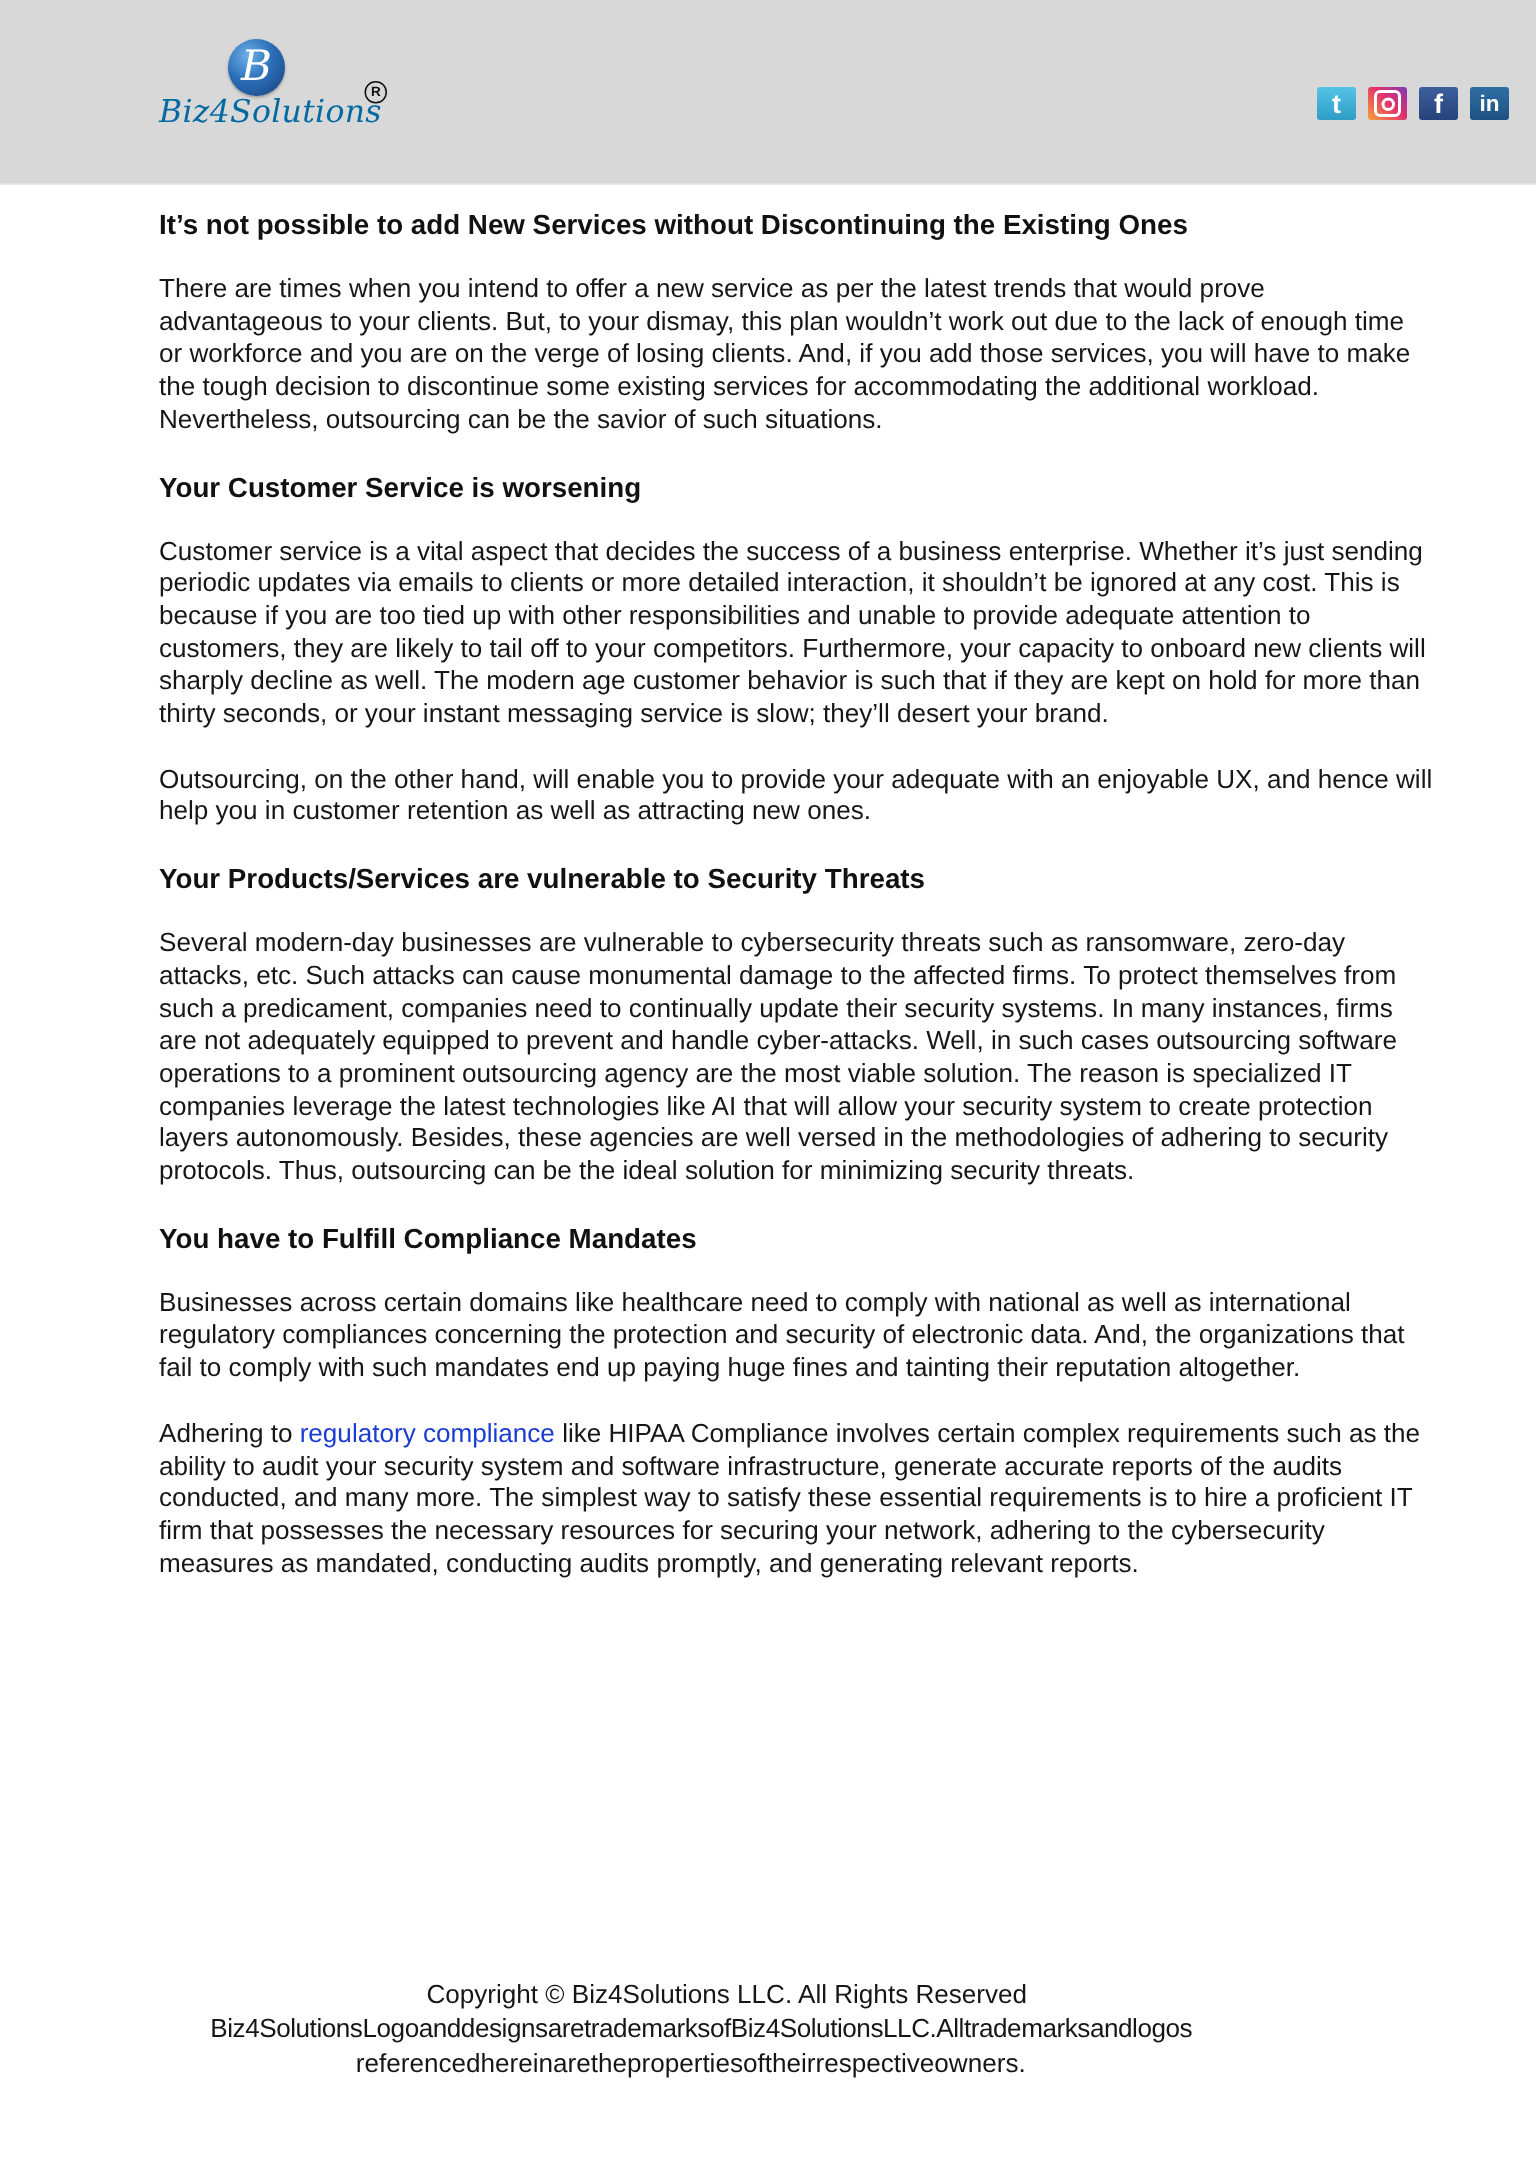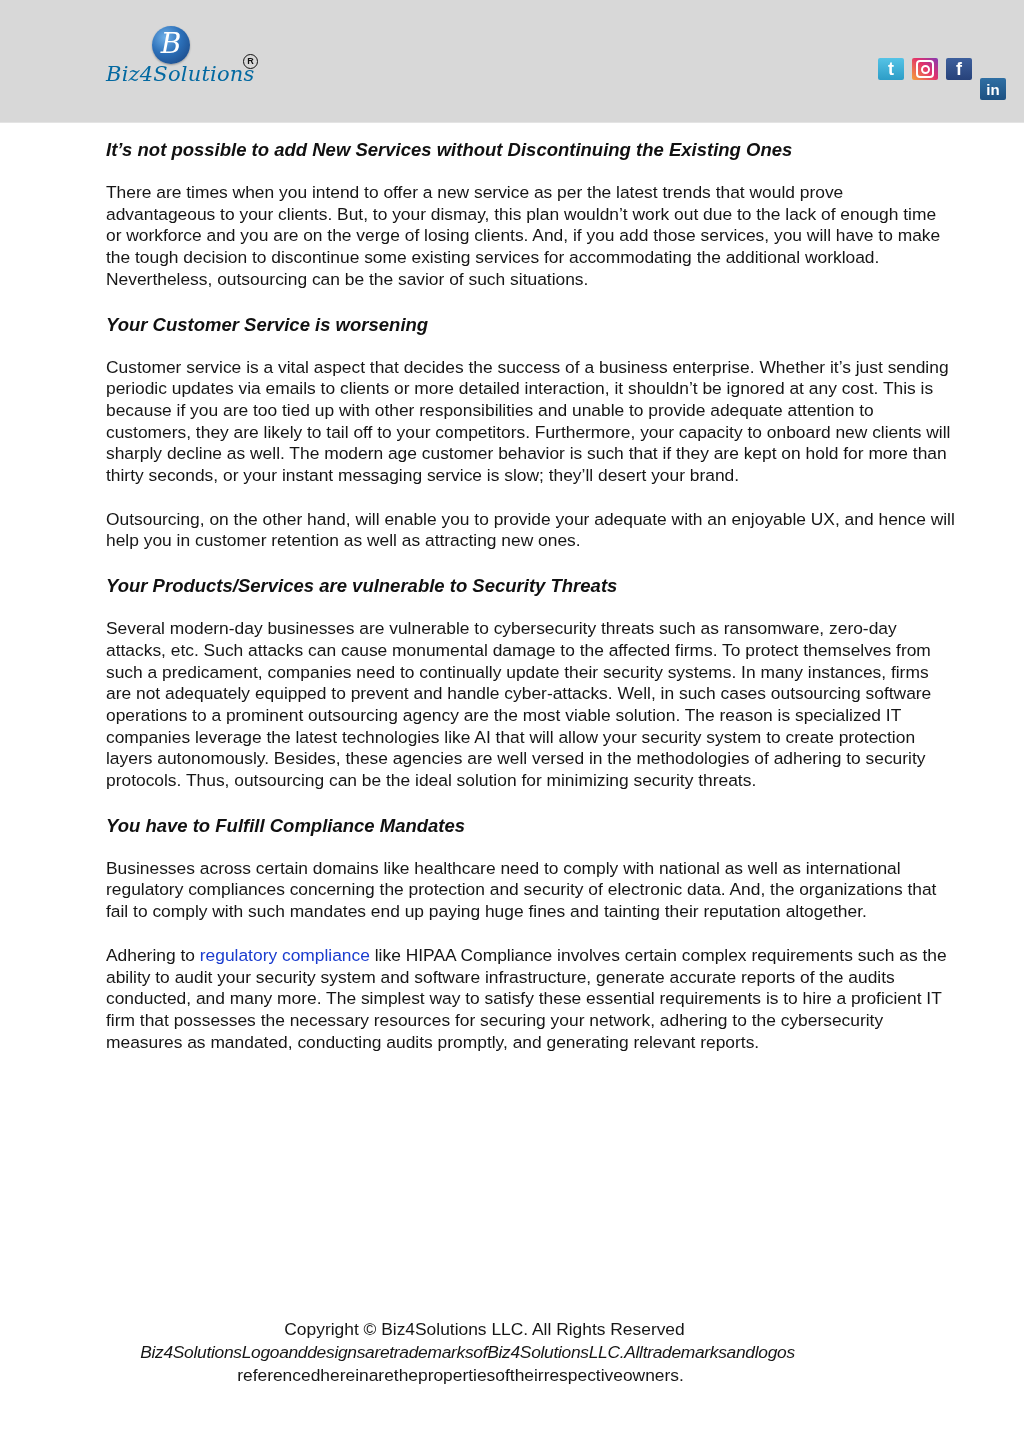--- a/index.html
+++ b/index.html
@@ -58,42 +58,42 @@
     .tw { background: linear-gradient(#55c3e6, #2d9dc7); font-size: 18px; }
     .ig { background: linear-gradient(45deg, #f6a23a, #e1306c 55%, #833ab4); }
     .ig-inner {
       width: 14px; height: 14px; border: 2px solid #fff; border-radius: 4px; position: relative;
     }
     .ig-inner::after {
       content: ""; position: absolute; left: 3px; top: 3px; width: 5px; height: 5px;
       border: 2px solid #fff; border-radius: 50%;
     }
     .fb { background: linear-gradient(#3d5f9c, #27427a); font-size: 18px; }
-    .li { background: linear-gradient(#2f6fa3, #1d5182); font-size: 15px; margin-top: 20px; }
+    .li { background: linear-gradient(#2f6fa3, #1d5182); font-size: 15px; }
 
     .content {
       position: absolute; left: 106px; top: 138px; width: 850px;
     }
     h2 {
-      margin: 0; font-size: 18.5px; font-weight: bold; font-style: italic;
+      margin: 0; font-size: 18.5px; font-weight: bold; 
       line-height: 24px; color: #111;
     }
     p {
       margin: 0; font-size: 17.4px; line-height: 21.7px; color: #161616;
     }
     .h-gap { height: 20px; }
     .p-gap { height: 22px; }
     a.link { color: #1a3ccf; }
 
     .footer {
       position: absolute; left: 0; top: 1318px; width: 921px;
       text-align: center; font-size: 17.4px; line-height: 23px; color: #161616;
     }
     .footer .l1 { padding-left: 48px; }
-    .footer .l2 { letter-spacing: -0.3px; padding-left: 14px; font-style: italic; }
+    .footer .l2 { letter-spacing: -0.3px; padding-left: 14px; }
   </style>
 </head>
 <body>
 
 <div class="header">
   <div class="logo">
     <div class="logo-badge">
       <span>B</span>
     </div>
     <div class="logo-word">Biz4Solutions</div>

